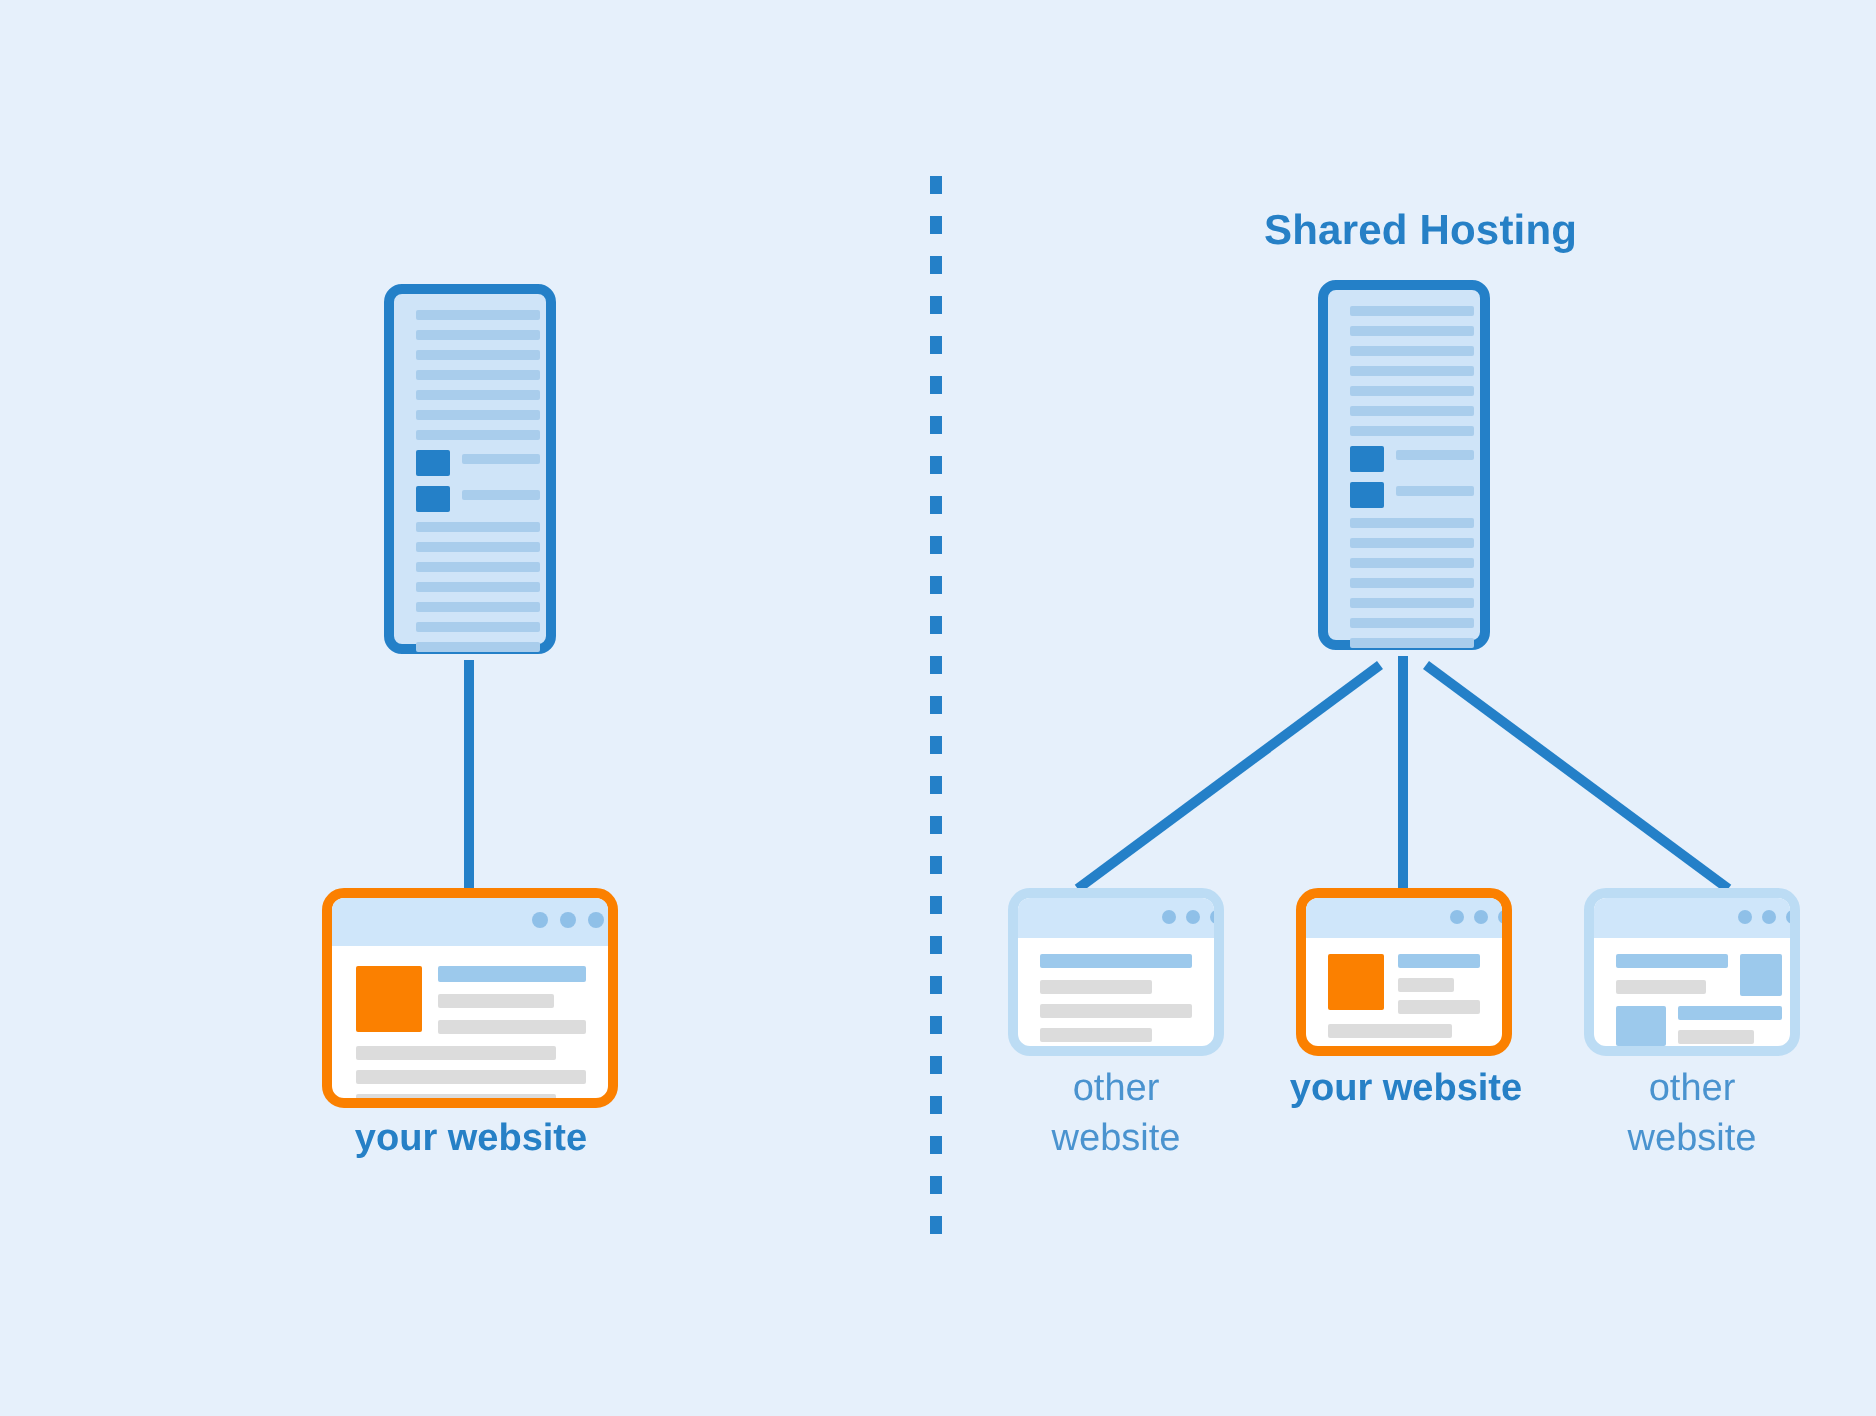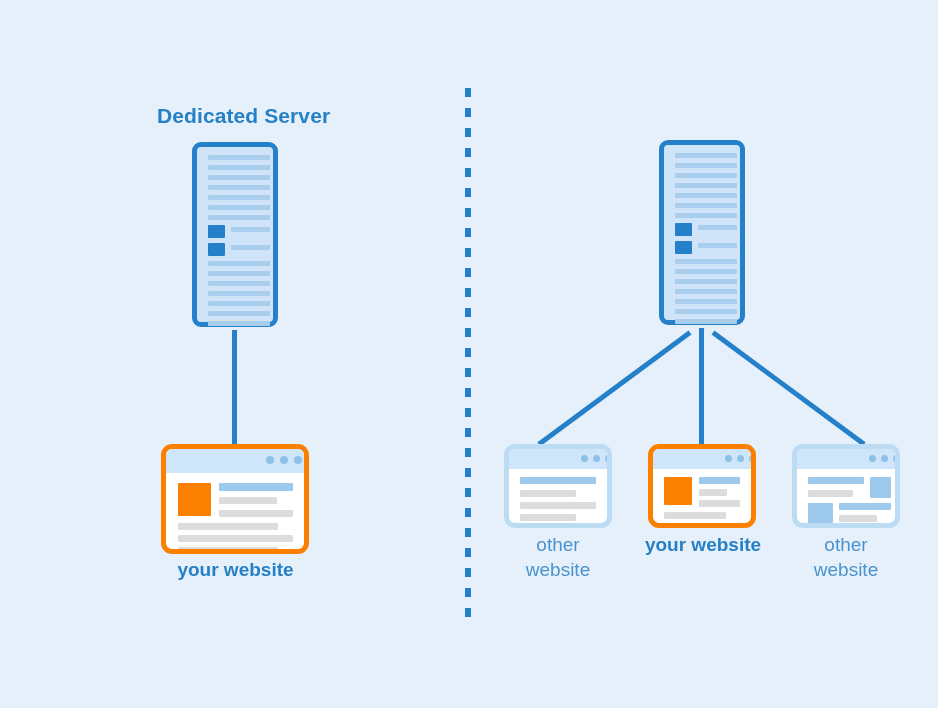--- a/index.html
+++ b/index.html
@@ -140,22 +140,22 @@
     font-size: 19px;
     font-weight: normal;
     color: #4a93cf;
   }
 </style>
 </head>
 <body style="background: rgb(230, 240, 251);">
 
 <div id="stage">
 
-  <div class="panel-title" id="title-dedicated">Dedicated Server</div>
-
+
+  <div class="panel-title" id="title-shared">Shared Hosting</div>
 
   <div id="divider"></div>
 
   <div class="connector" style="left:232px; top:330px; width:5px; height:115px;"></div>
 
   <div class="server" style="left:192px; top:142px;">
     <div class="server-inner">
       <div class="srow" style="left:6px; top:2px;   width:62px;"></div>
       <div class="srow" style="left:6px; top:12px;  width:62px;"></div>
       <div class="srow" style="left:6px; top:22px;  width:62px;"></div>

